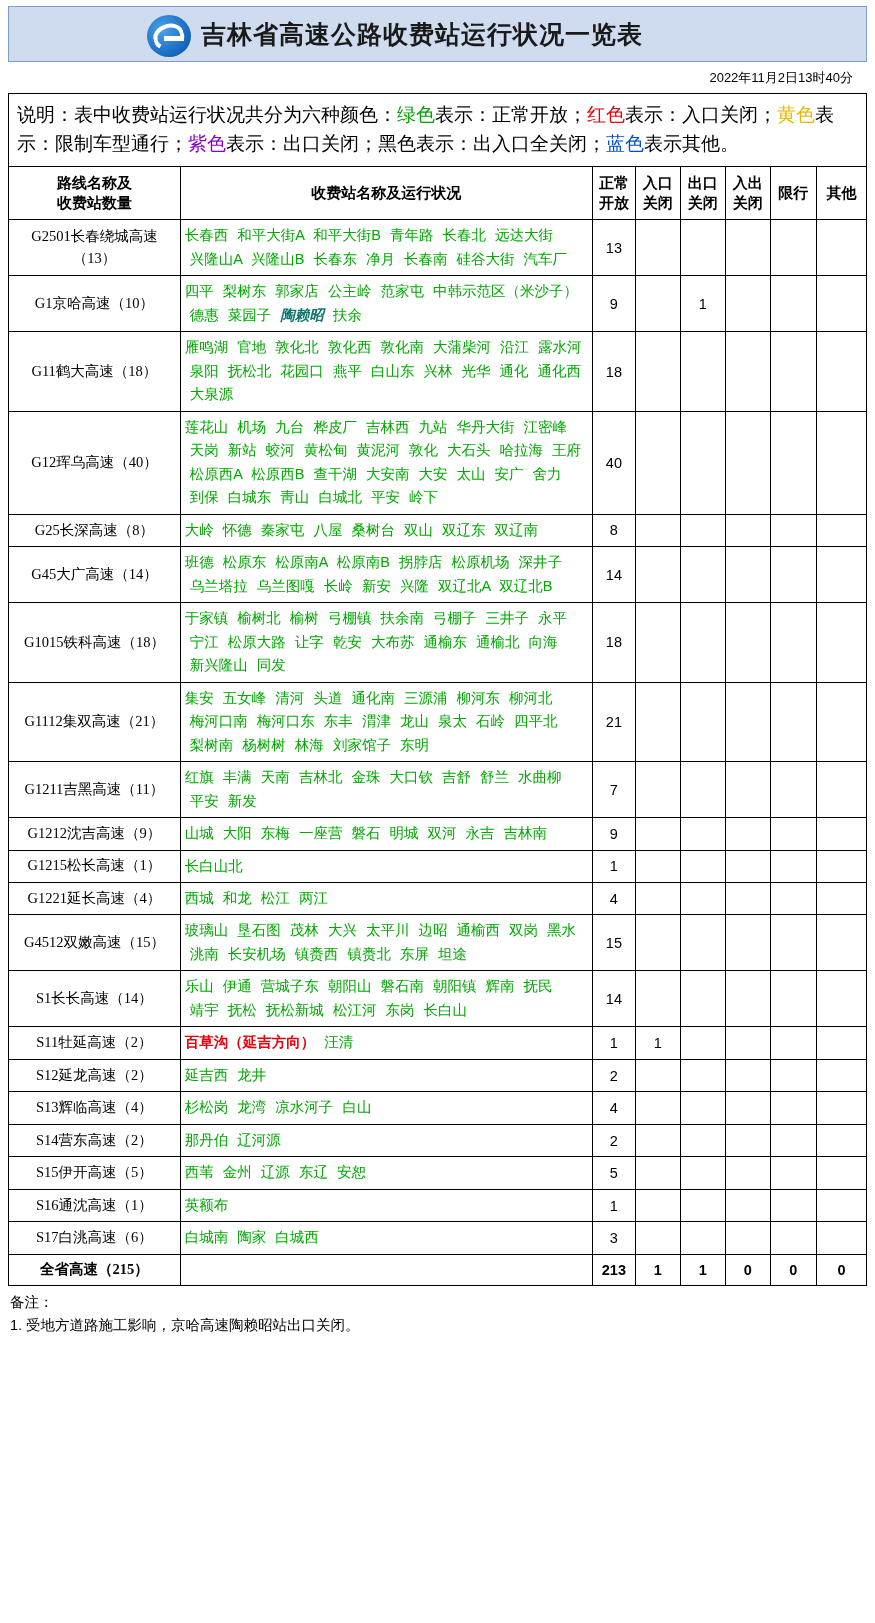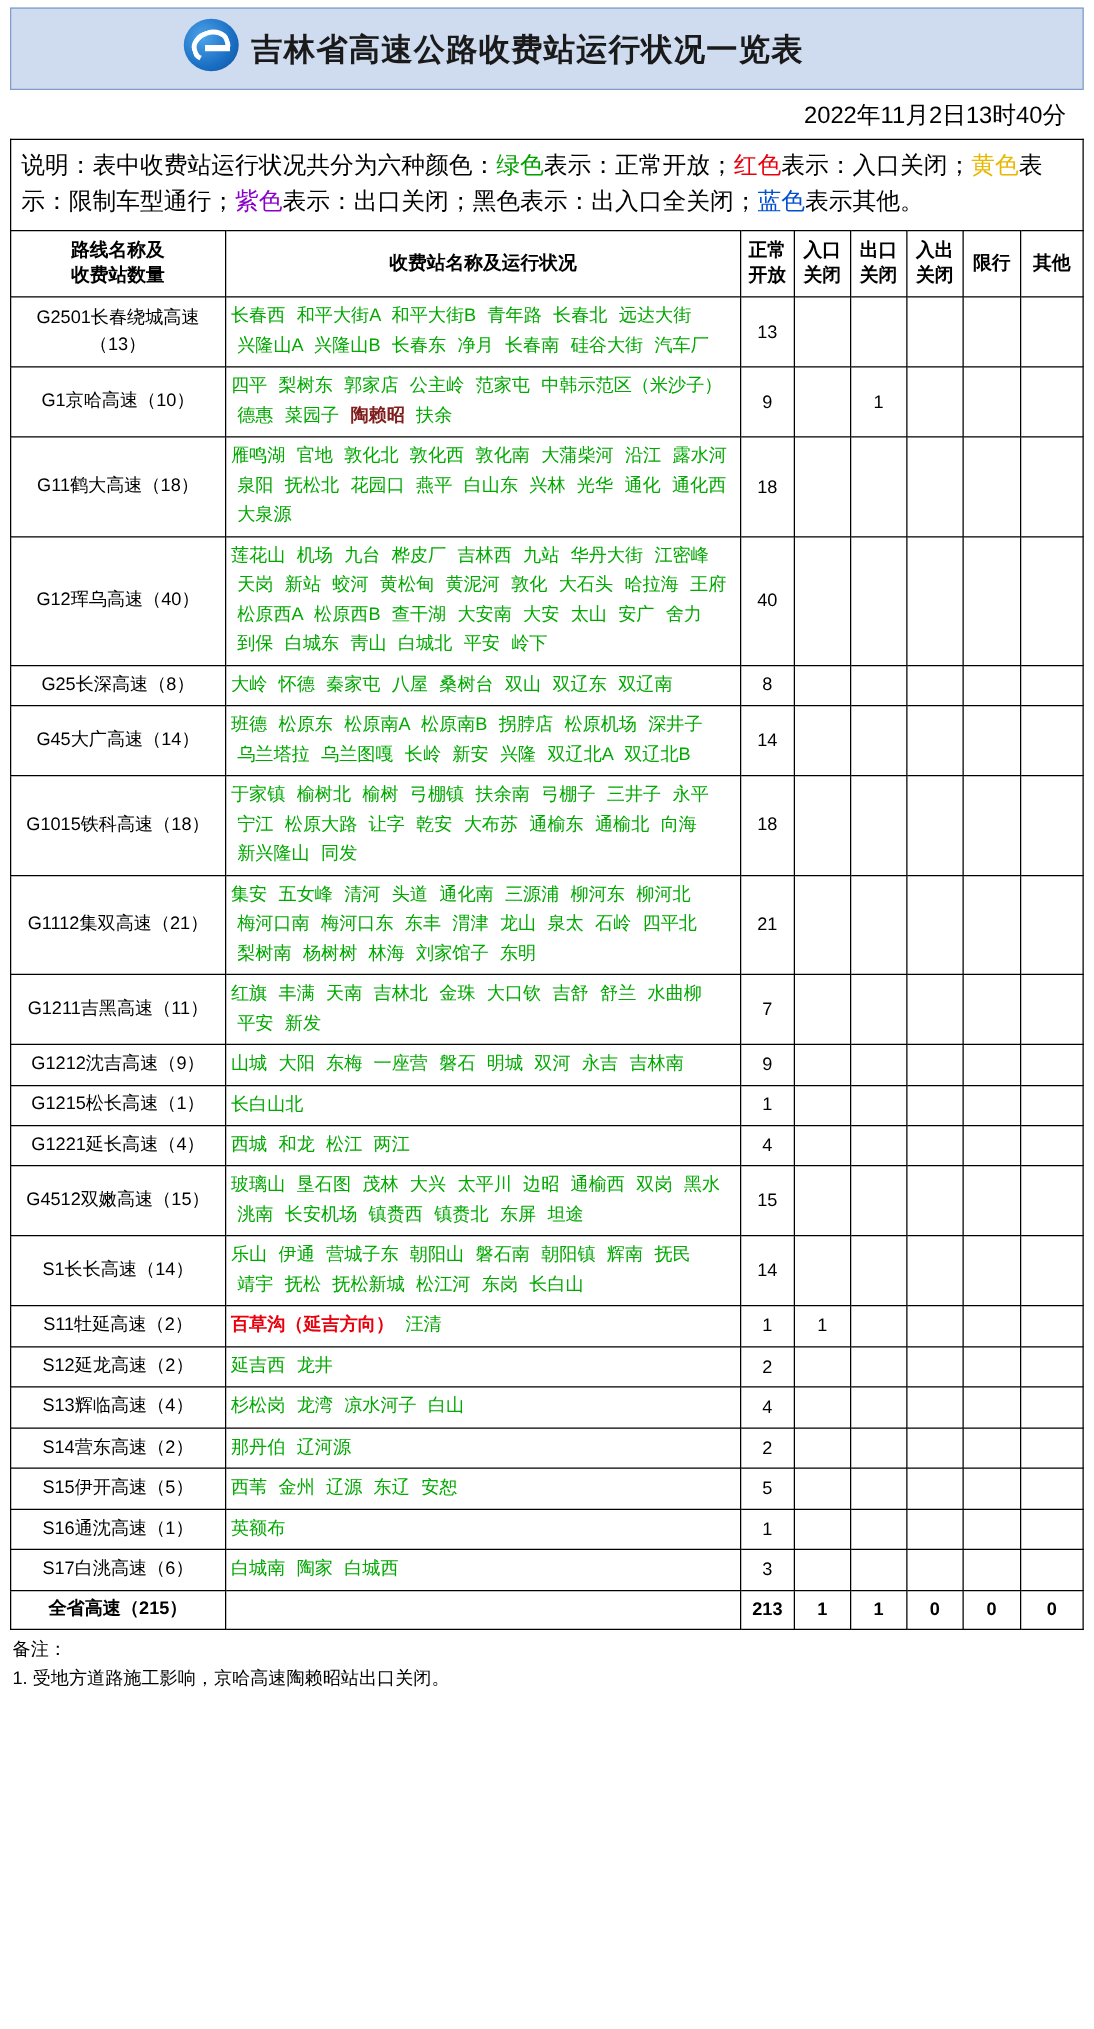--- a/index.html
+++ b/index.html
@@ -14,21 +14,21 @@
     color: #000;
   }
   .page {
     width: 875px;
     position: relative;
     padding: 6px 8px 10px 8px;
   }
 
   
   .banner {
-    height: 66px;
+    height: 56px;
     background: #cfdcf0;
     border: 1px solid #7f9dc8;
     display: flex;
     align-items: center;
     padding-left: 130px;
     position: relative;
   }
   .logo {
     position: absolute;
     left: 138px;
@@ -63,21 +63,21 @@
     font-weight: bold;
     letter-spacing: 1px;
     color: #1a1a1a;
     margin-left: 62px;
     font-family: "DejaVu Sans", "Liberation Sans", sans-serif;
   }
 
   
   .timestamp-row {
     text-align: right;
-    font-size: 19px;
+    font-size: 13px;
     padding: 7px 14px 6px 0;
     color: #000;
   }
 
   
   .legend {
     border: 1px solid #000;
     border-bottom: none;
     padding: 6px 8px 7px 8px;
     font-size: 19px;
@@ -110,36 +110,37 @@
   col.c-inc     { width: 44px; }
   col.c-outc    { width: 44px; }
   col.c-bothc   { width: 44px; }
   col.c-limit   { width: 45px; }
   col.c-other   { width: 49px; }
 
   td.route {
     text-align: center;
     line-height: 1.5;
     font-size: 14.5px;
+    font-family: Liberation Serif, serif;
   }
   td.stations {
     line-height: 1.62;
     padding: 6px 7px;
     font-size: 14.5px;
     margin-top: 20px;
   }
   td.num {
     text-align: center;
     font-size: 14.5px;
   }
   .st { white-space: nowrap; }
   .st + .st { margin-left: 5px; }
   .s-green  { color: #00a800; }
   .s-red    { color: #e8000d; font-weight: bold; }
-  .s-purple { color: #7f1d1d; font-weight: bold; }
+  .s-purple { color: #0f766e; font-weight: bold; font-style: italic; }
 
   tr.total td {
     font-weight: bold;
     text-align: center;
   }
   tr.total td.route { font-weight: bold; }
 
   
   .notes {
     font-size: 14.5px;

